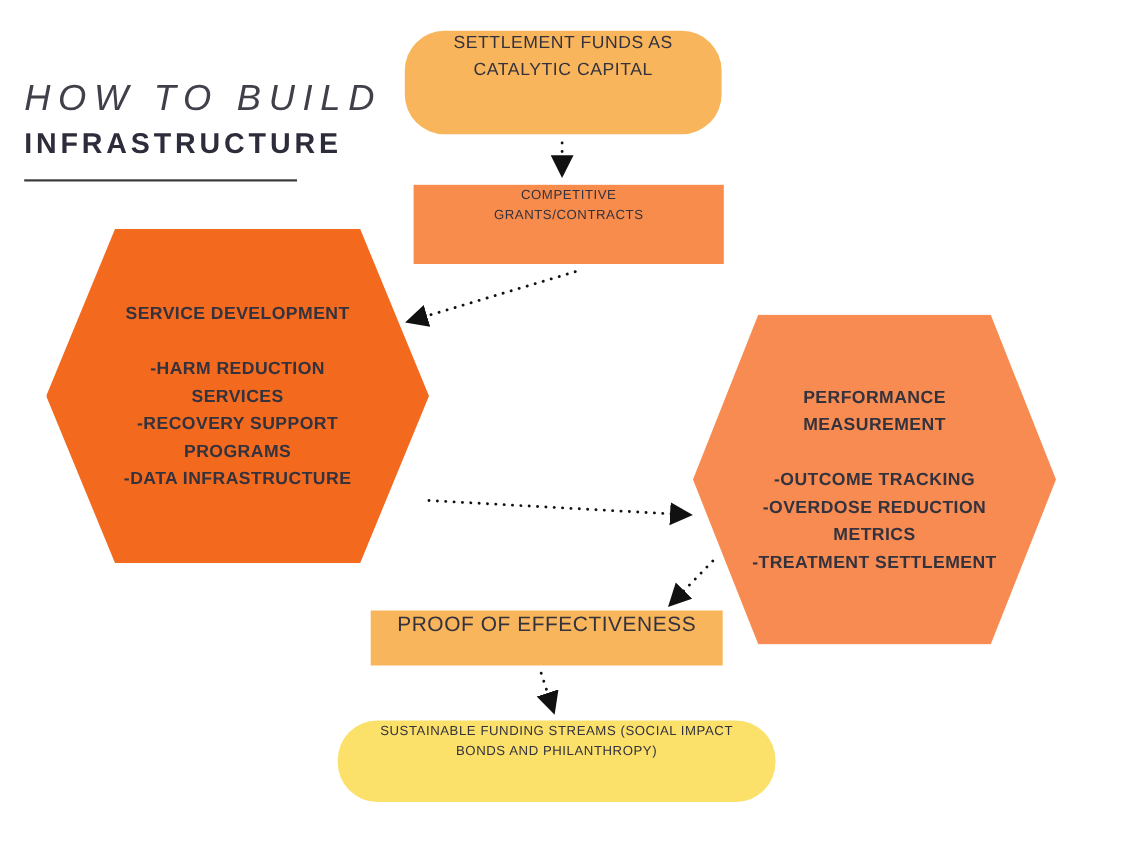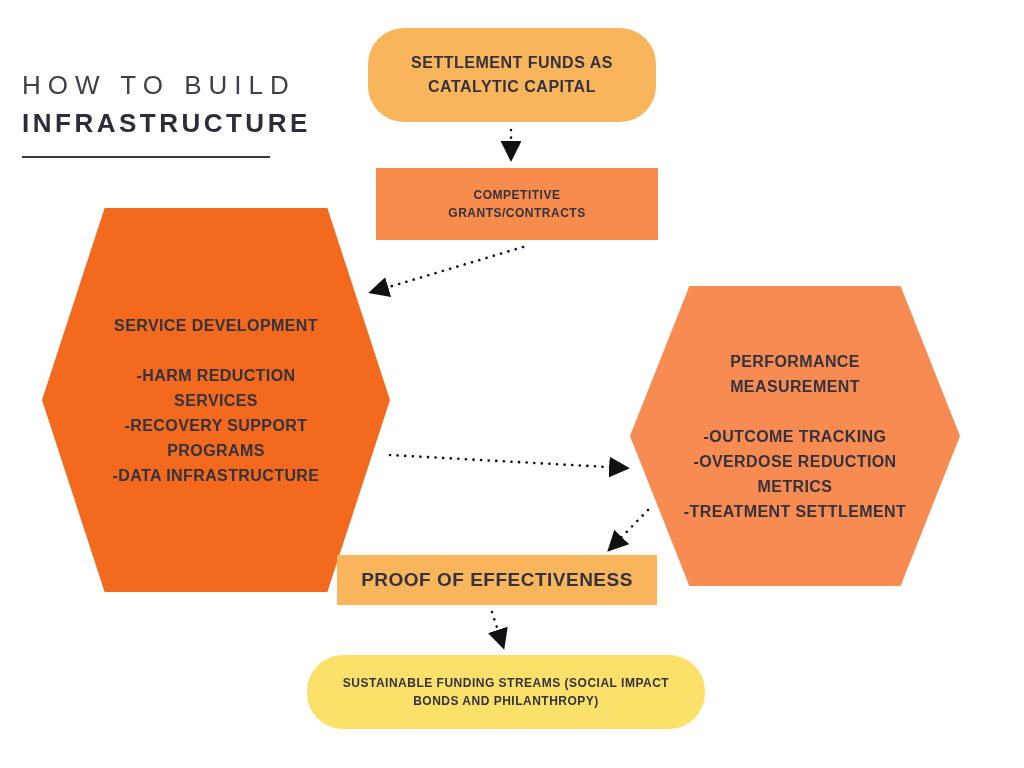--- a/index.html
+++ b/index.html
@@ -17,40 +17,40 @@
   *{box-sizing:border-box;}
   html,body{margin:0;padding:0;background:#ffffff;}
   .canvas{
     position:relative;width:1024px;height:768px;background:#ffffff;overflow:hidden;
     font-family:"Liberation Sans","DejaVu Sans",sans-serif;
   }
   .connectors{position:absolute;left:0;top:0;width:1024px;height:768px;pointer-events:none;}
   .dotted{fill:none;stroke:var(--arrow);stroke-width:2.6;stroke-dasharray:0.1 7.5;stroke-linecap:round;}
 
   .title-block{position:absolute;left:22px;top:70px;width:340px;}
-  .title-line1{font-size:26px;letter-spacing:7px;color:var(--title-light);font-weight:400;}
+  .title-line1{font-size:33px;letter-spacing:7px;color:var(--title-light);font-weight:400;font-style:italic;}
   .title-line2{font-size:26px;letter-spacing:3.5px;color:var(--title-bold);font-weight:800;margin-top:7px;}
   .title-underline{width:248px;height:2px;background:#3a3a3a;margin-top:17px;}
 
   .node{
-    position:absolute;display:flex;align-items:center;justify-content:center;
-    text-align:center;font-weight:700;color:var(--text);letter-spacing:0.5px;
+    position:absolute;display:flex;align-items:flex-start;justify-content:center;
+    text-align:center;font-weight:400;color:var(--text);letter-spacing:0.5px;
     line-height:1.5;
   }
   .node-settlement{left:368px;top:28px;width:288px;height:94px;background:var(--settlement);border-radius:36px;font-size:16px;padding:0 28px;}
   .node-grants{left:376px;top:168px;width:282px;height:72px;background:var(--grants);font-size:12px;padding:0 38px;}
   .node-proof{left:337px;top:555px;width:320px;height:50px;background:var(--proof);font-size:19px;padding:0 20px;}
   .node-sustainable{left:307px;top:655px;width:398px;height:74px;background:var(--sustainable);border-radius:36px;font-size:12px;padding:0 28px;}
 
   .hex{
     position:absolute;display:flex;align-items:center;justify-content:center;
     clip-path:polygon(18% 0,82% 0,100% 50%,82% 100%,18% 100%,0 50%);
     color:var(--text);font-weight:700;text-align:center;font-size:16px;line-height:25px;letter-spacing:0.4px;
   }
-  .hex-service{left:42px;top:208px;width:348px;height:384px;background:var(--service);padding:0 54px;}
+  .hex-service{left:42px;top:208px;width:348px;height:304px;background:var(--service);padding:0 54px;}
   .hex-performance{left:630px;top:286px;width:330px;height:300px;background:var(--performance);padding:0 48px;}
   .hex-gap{height:25px;}
 </style>
 </head>
 <body>
 
 <div class="canvas">
 
   <svg class="connectors" viewBox="0 0 1024 768">
     <defs>

